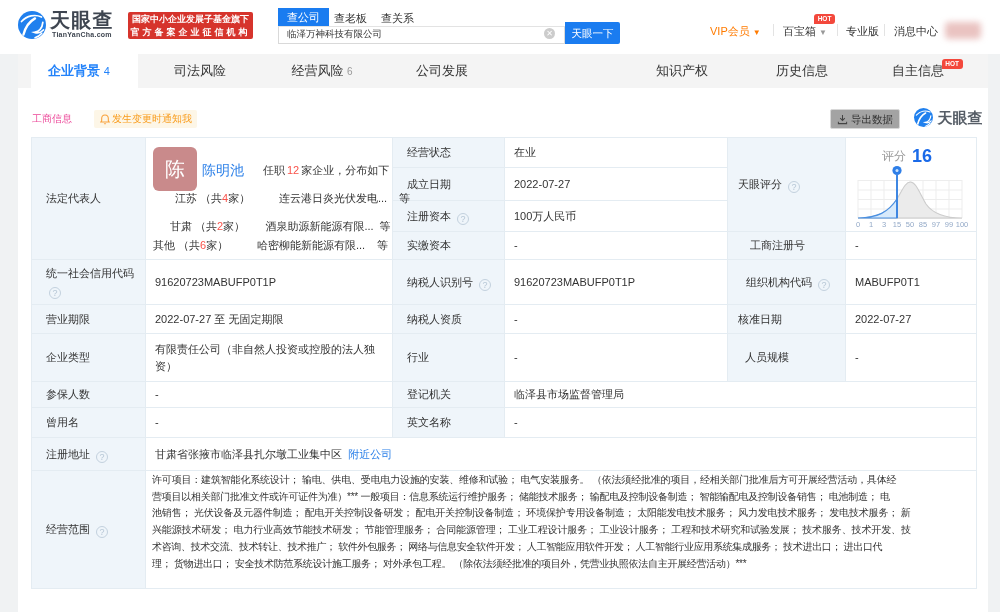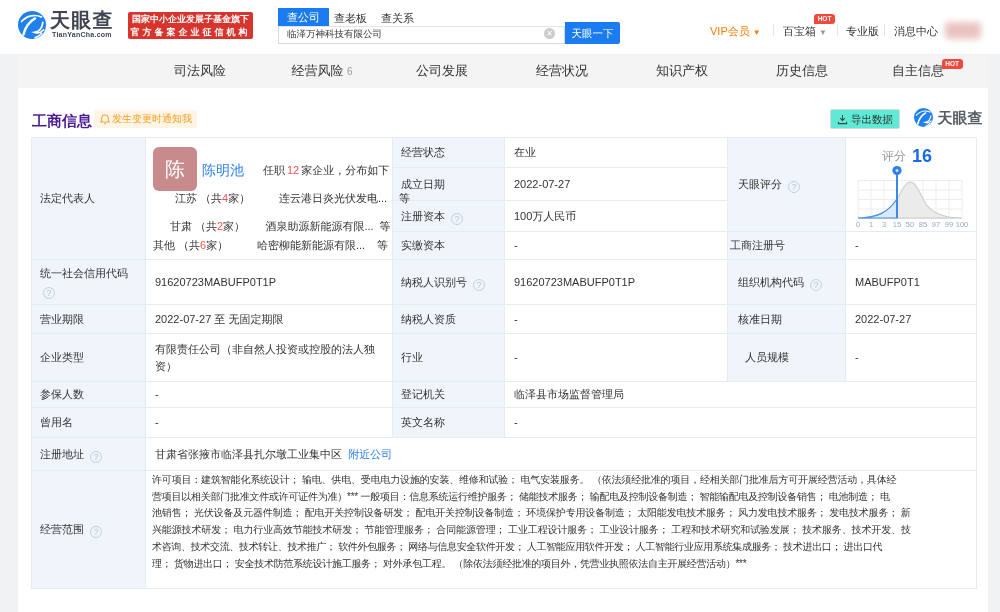--- a/index.html
+++ b/index.html
@@ -30,30 +30,30 @@
 .ar { font-size:8px; color:#999; }
 
 #tabbar { position:absolute; left:18px; top:54px; width:970px; height:34px; background:#f4f4f4; }
 .tab { position:absolute; top:0; height:34px; line-height:34px; font-size:13px; color:#333; text-align:center; width:120px; }
 #tab-active { position:absolute; left:13px; top:0; width:107px; height:34px; background:#fff; }
 #tab-active .t { color:#2383fa; font-weight:bold; font-size:13px; line-height:34px; text-align:left; padding-left:17px;}
 #tab-active .n { color:#2383fa; font-size:11px; font-weight:normal;}
 #hot2 { position:absolute; left:923.6px; top:4.7px; width:21px; height:10px; background:#f3483c; border-radius:3px 3px 3px 0; color:#fff; font-size:6.5px; font-weight:bold; text-align:center; line-height:10px;}
 
 #card { position:absolute; left:18px; top:88px; width:970px; height:524px; background:#fff; }
-#sec-title { position:absolute; left:14px; top:24px; font-size:15px; font-weight:bold; color:#4c1d95; }
+#sec-title { position:absolute; left:14px; top:24px; font-size:10px; font-weight:normal; color:#ec4899; }
 #notify { position:absolute; left:76px; top:22px; height:18px; background:#fdf6e7; border-radius:2px; color:#f99c1c; font-size:10px; line-height:18px; padding:0 5px 0 18px; }
 
-#export { position:absolute; left:812px; top:21px; width:70px; height:20px; border:1px solid #d8d8d8; border-radius:2px; font-size:10.5px; color:#333; text-align:center; line-height:18px; background:#5eead4;}
+#export { position:absolute; left:812px; top:21px; width:70px; height:20px; border:1px solid #d8d8d8; border-radius:2px; font-size:10.5px; color:#333; text-align:center; line-height:18px; background:#a3a3a3;}
 #wmark { position:absolute; left:896px; top:20px; }
 #wmark span { font-size:15px; font-weight:bold; color:#565d66; letter-spacing:0; vertical-align:top; line-height:19px;}
 
 table { position:absolute; left:13px; top:49px; border-collapse:collapse; table-layout:fixed; width:945px; font-size:11px; color:#333; }
 td { border:1px solid #e4ecf2; vertical-align:middle; padding:2px 4px 2px 9px; line-height:1.5; }
-td.lb { background:#eff5fa; padding-left:8px; }
+td.lb { background:#eff5fa; padding-left:14px; }
 a, .bl { color:#2a7fe8; text-decoration:none; }
 .rd { color:#f9524a; }
 .q { display:inline-block; width:12px; height:12px; border:1px solid #c3d1de; border-radius:50%; color:#b6c6d5; font-size:9px; line-height:11px; text-align:center; vertical-align:-2px; margin-left:3px; background:#fff; font-weight:normal;}
 .lb .q { background:transparent; }
 #fddr { position:relative; padding:0; }
 </style>
 </head>
 <body>
 
 <div id="header">
@@ -79,24 +79,26 @@
   <div class="hmenu" style="left:783px">百宝箱 <span class="ar">▼</span></div>
   <div id="hot1">HOT</div>
   <div class="divider" style="left:837px"></div>
   <div class="hmenu" style="left:846px">专业版</div>
   <div class="divider" style="left:884px"></div>
   <div class="hmenu" style="left:894px">消息中心</div>
   <div id="blur-blob"></div>
 </div>
 
 <div id="tabbar">
+  <div id="tab-active">
+      <div class="t">企业背景 <span class="n">4</span></div>
+    </div>
   <div class="tab" style="left:122px">司法风险</div>
   <div class="tab" style="left:244px">经营风险 <span style="font-size:10px;color:#999">6</span></div>
   <div class="tab" style="left:364px">公司发展</div>
-  <div class="tab" style="left:484px">经营状况</div>
   <div class="tab" style="left:604px">知识产权</div>
   <div class="tab" style="left:724px">历史信息</div>
   <div class="tab" style="left:840px">自主信息</div>
   <div id="hot2">HOT</div>
 </div>
 
 <div id="card">
   <div id="sec-title">工商信息</div>
   <div id="notify"><svg class="bell" width="10" height="11" viewBox="0 0 12 13" style="position:absolute;left:6px;top:3.5px">
         <path d="M6,1 C3.2,1 2,3 2,5.5 L2,8 L1,9.5 L11,9.5 L10,8 L10,5.5 C10,3 8.8,1 6,1 Z" fill="none" stroke="#f9a13c" stroke-width="1.3"></path>
@@ -173,29 +175,29 @@
           <td class="lb">成立日期</td>
           <td>2022-07-27</td>
         </tr>
     <tr style="height:30px">
           <td class="lb">注册资本 <span class="q">?</span></td>
           <td>100万人民币</td>
         </tr>
     <tr style="height:28px">
           <td class="lb">实缴资本</td>
           <td>-</td>
-          <td class="lb" style="padding-left:2px">工商注册号</td>
+          <td class="lb" style="padding-left:22px">工商注册号</td>
           <td>-</td>
         </tr>
     <tr style="height:45px">
       <td class="lb">统一社会信用代码<br><span class="q">?</span></td>
           <td>91620723MABUFP0T1P</td>
       <td class="lb">纳税人识别号 <span class="q">?</span></td>
           <td>91620723MABUFP0T1P</td>
-      <td class="lb" style="padding-left:10px">组织机构代码 <span class="q">?</span></td>
+      <td class="lb" style="padding-left:18px">组织机构代码 <span class="q">?</span></td>
           <td>MABUFP0T1</td>
     </tr>
     <tr style="height:29px">
       <td class="lb">营业期限</td>
           <td>2022-07-27 至 无固定期限</td>
       <td class="lb">纳税人资质</td>
           <td>-</td>
       <td class="lb" style="padding-left:10px">核准日期</td>
           <td>2022-07-27</td>
     </tr>

